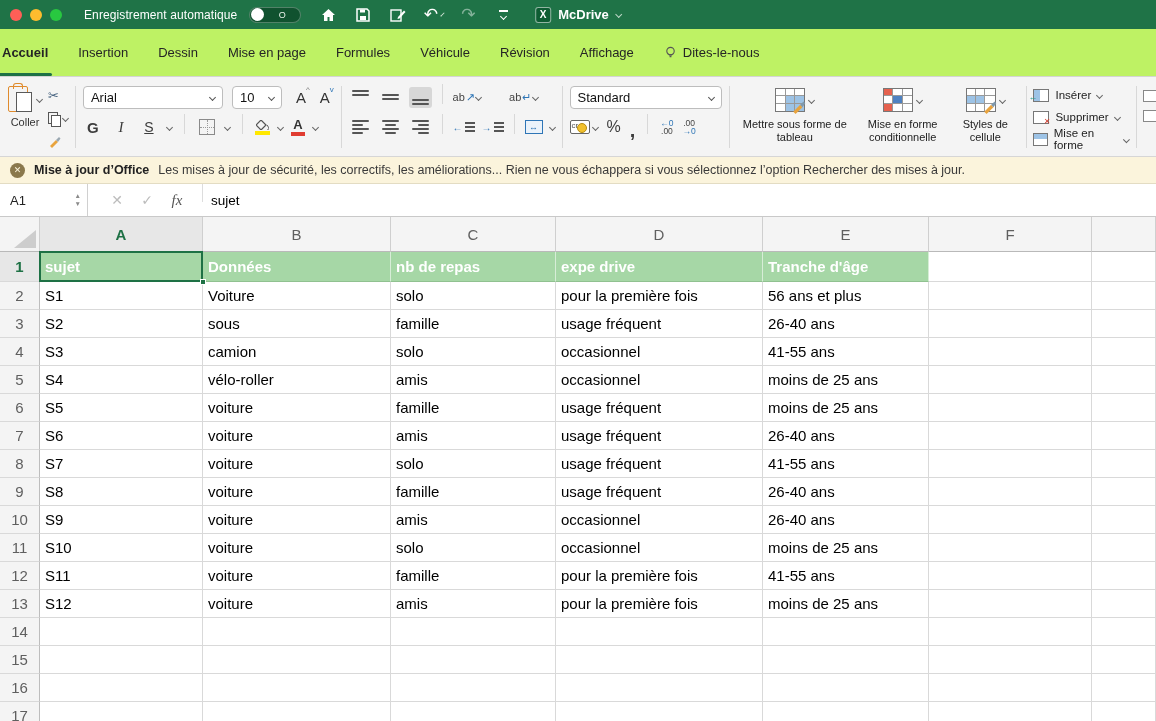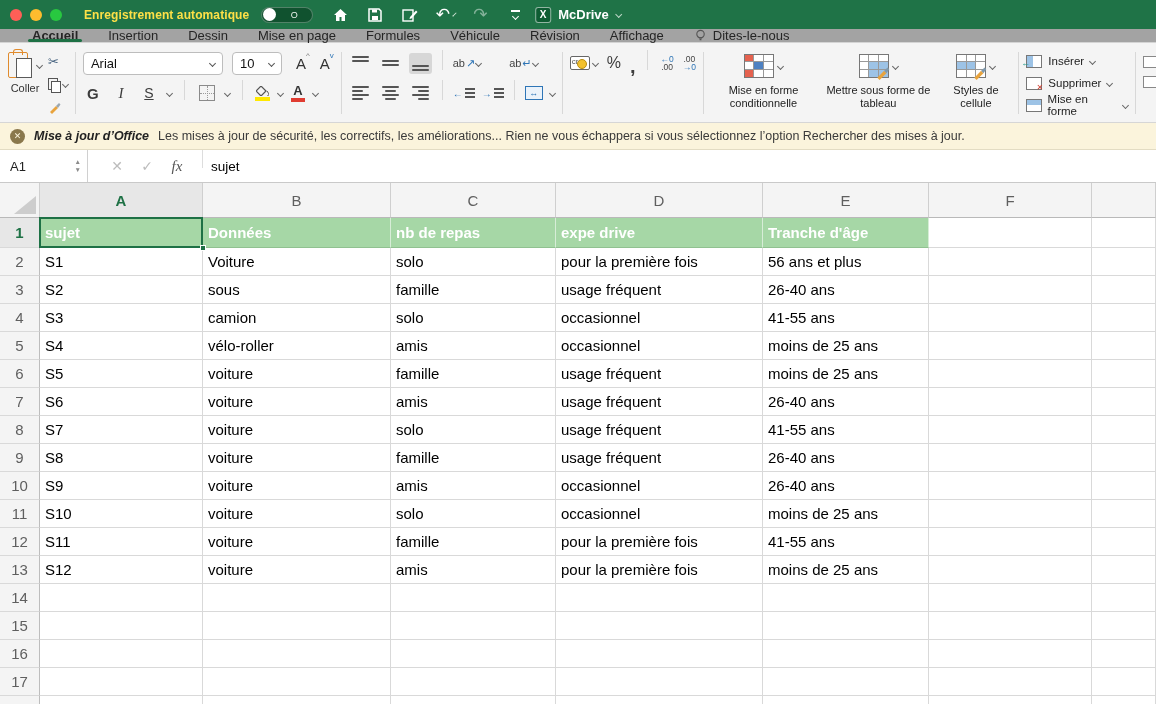--- a/index.html
+++ b/index.html
@@ -11,21 +11,21 @@
   }
 
   
   .titlebar{
     height:29px; background:#1f7347; display:flex; align-items:center;
     color:#fff; position:relative; padding:0 10px;
   }
   .lights{display:flex; gap:8px; align-items:center;}
   .light{width:12px;height:12px;border-radius:50%;}
   .light.red{background:#ff5f57;} .light.yellow{background:#febc2e;} .light.green{background:#28c840;}
-  .autosave{margin-left:22px; font-size:12px; font-weight:bold; letter-spacing:.1px; color:#fde047;}
+  .autosave{margin-left:22px; font-size:12px; font-weight:normal; letter-spacing:.1px; color:#ffffff;}
   .toggle{margin-left:12px; width:52px; height:16px; border-radius:9px; background:#10522f;
     border:1px solid rgba(255,255,255,.28); position:relative; display:flex; align-items:center; cursor:pointer;}
   .knob{width:13px;height:13px;border-radius:50%;background:#fff; margin-left:1px;}
   .toggle-val{flex:1; text-align:center; font-size:9px; color:#e8f1ea;}
   .tb-icons{display:flex; align-items:center; gap:17px; margin-left:18px;}
   .tb-ic{width:18px;height:18px; display:flex; align-items:center; justify-content:center; color:#fff;}
   .tb-ic svg{display:block;}
   .arrow-glyph{font-size:17px; line-height:1; color:#fff; font-family:"DejaVu Sans",sans-serif;}
   .chev{display:inline-block; width:6px; height:6px; border-right:1.6px solid currentColor;
     border-bottom:1.6px solid currentColor; transform:rotate(45deg); }
@@ -34,22 +34,22 @@
   .disabled{opacity:.45;}
   .doc-title{position:absolute; left:50%; top:0; transform:translateX(-50%); height:29px;
     display:flex; align-items:center; gap:7px; font-size:13px; font-weight:bold; color:#fff;}
   .xl-badge{width:16px;height:16px;border-radius:3px;background:#0e5c33;color:#fff;
     display:flex;align-items:center;justify-content:center;font-size:10px;font-weight:bold;
     border:1px solid rgba(255,255,255,.55);}
   .more-ic{display:flex; flex-direction:column; align-items:center; gap:2px;}
   .more-ic .bar{width:9px;height:1.6px;background:#fff;}
 
   
-  .tabbar{height:14px; background:#a3a3a3; border-bottom:1px solid #d4d4d4;
-    display:flex; align-items:stretch; padding-left:30px; font-size:13px; color:#252525;}
+  .tabbar{height:48px; background:#bef264; border-bottom:1px solid #d4d4d4;
+    display:flex; align-items:stretch; padding-left:0; font-size:13px; color:#252525;}
   .tab{display:flex; align-items:center; padding:0 2px; margin-right:26px; position:relative; cursor:pointer;}
   .tab.active{font-weight:bold;}
   .tab.active::after{content:""; position:absolute; left:-2px; right:-2px; bottom:0; height:3px; background:#1e7145; border-radius:2px;}
   .tellme{display:flex; align-items:center; gap:6px; margin-left:2px; cursor:pointer;}
   .bulb{width:13px;height:13px;}
 
   
   .ribbon{height:80px; background:#f4f4f4; border-bottom:1px solid #d6d6d6;
     display:flex; align-items:stretch; padding:5px 0 4px 8px; position:relative; overflow:hidden;}
   .vdiv{width:1px; background:#d8d8d8; margin:4px 7px; align-self:stretch;}
@@ -147,21 +147,21 @@
   .mini-grid.fmt::before{background:linear-gradient(180deg,#9dc3e6 0 45%,transparent 45%);}
   .mini-grid .teal{position:absolute; left:-6px; top:2px; color:#2a9d8f; font-size:9px;}
   .edge-cut{width:14px; display:flex; flex-direction:column; gap:8px; padding-top:8px;}
   .edge-cut i{display:block; height:12px; border:1.2px solid #888; border-right:none; background:#fff;}
 
   
   .notif{height:27px; background:#fbf4dc; border-bottom:1px solid #e3dcc3;
     display:flex; align-items:center; padding:0 10px; gap:9px; font-size:12.5px; color:#3a3a3a;}
   .notif-ic{width:15px; height:15px; border-radius:50%; background:#8a784c; color:#fbf4dc;
     display:flex; align-items:center; justify-content:center; font-size:9px; font-weight:bold; flex:none;}
-  .notif b{color:#222;font-style:italic;}
+  .notif b{color:#222;}
 
   
   .fbar{height:33px; background:#fff; border-bottom:1px solid #c9c9c9; display:flex; align-items:stretch;}
   .namebox{width:88px; border-right:1px solid #d0d0d0; display:flex; align-items:center; padding:0 6px 0 10px; font-size:13px; color:#222;}
   .namebox .val{flex:1;}
   .stepper{display:flex; flex-direction:column; align-items:center; justify-content:center; gap:1px; color:#8a8a8a; font-size:6.5px; line-height:1; cursor:pointer;}
   .fbtns{display:flex; align-items:center; gap:0; padding-left:14px;}
   .fbtn{width:30px; text-align:center; color:#bcbcbc; font-size:14px; cursor:pointer;}
   .fx{font-family:"Liberation Serif",serif; font-style:italic; color:#555; font-size:15px;}
   .fdiv{width:1px; height:18px; background:#ddd; margin:0 8px 0 10px;}
@@ -416,77 +416,83 @@
             </span>
           </span>
         <span class="vdiv" style="margin:2px 3px; height:20px;"></span>
         <span class="merge-ic">↔</span>
         <span class="chev sm dim-chev"></span>
       </div>
     </div>
     <div class="vdiv"></div>
 
     <div class="rgroup">
+      <div class="rrow">
+        <span class="combo numcombo">
+            <span>Standard</span>
+            <span class="chev sm"></span>
+          </span>
+      </div>
       <div class="rrow" style="gap:9px;">
         <span style="display:flex;align-items:center;gap:3px;">
             <span class="coin-ic"></span>
             <span class="chev sm dim-chev"></span>
           </span>
         <span class="pct">%</span>
         <span class="comma">,</span>
         <span class="vdiv" style="margin:2px 3px; height:20px;"></span>
         <span class="dec-ic">
             <span class="blue">←0</span>
             <span>.00</span>
           </span>
         <span class="dec-ic">
             <span>.00</span>
             <span class="blue">→0</span>
           </span>
       </div>
     </div>
     <div class="vdiv"></div>
 
-    <div class="bigbtn" style="width:110px;">
-      <div class="icrow">
-        <span class="grid-ic cf">
-          <span class="red"></span>
-            <span></span>
-            <span></span>
-          <span></span>
-            <span class="blue"></span>
-            <span></span>
-          <span class="red"></span>
-            <span></span>
-            <span></span>
-        </span>
-        <span class="chev sm dim-chev"></span>
-      </div>
-      <span class="lbl">Mise en forme conditionnelle</span>
-    </div>
     <div class="bigbtn" style="width:130px;">
       <div class="icrow">
         <span class="grid-ic tbl">
           <span></span>
             <span></span>
             <span></span>
           <span></span>
             <span class="blue"></span>
             <span class="blue"></span>
           <span></span>
             <span class="blue"></span>
             <span class="blue"></span>
           <svg class="brush-over" viewBox="0 0 14 14">
               <path d="M2 12 8 6l2 2-6 6z" fill="#e8a33d"></path>
               <path d="M8 6 11 3l1.5 1.5L10 8z" fill="#7f99ad"></path>
             </svg>
         </span>
         <span class="chev sm dim-chev"></span>
       </div>
       <span class="lbl">Mettre sous forme de tableau</span>
+    </div>
+    <div class="bigbtn" style="width:110px;">
+      <div class="icrow">
+        <span class="grid-ic cf">
+          <span class="red"></span>
+            <span></span>
+            <span></span>
+          <span></span>
+            <span class="blue"></span>
+            <span></span>
+          <span class="red"></span>
+            <span></span>
+            <span></span>
+        </span>
+        <span class="chev sm dim-chev"></span>
+      </div>
+      <span class="lbl">Mise en forme conditionnelle</span>
     </div>
     <div class="bigbtn" style="width:74px;">
       <div class="icrow">
         <span class="grid-ic tbl">
           <span></span>
             <span></span>
             <span></span>
           <span class="blue"></span>
             <span class="blue"></span>
             <span></span>

